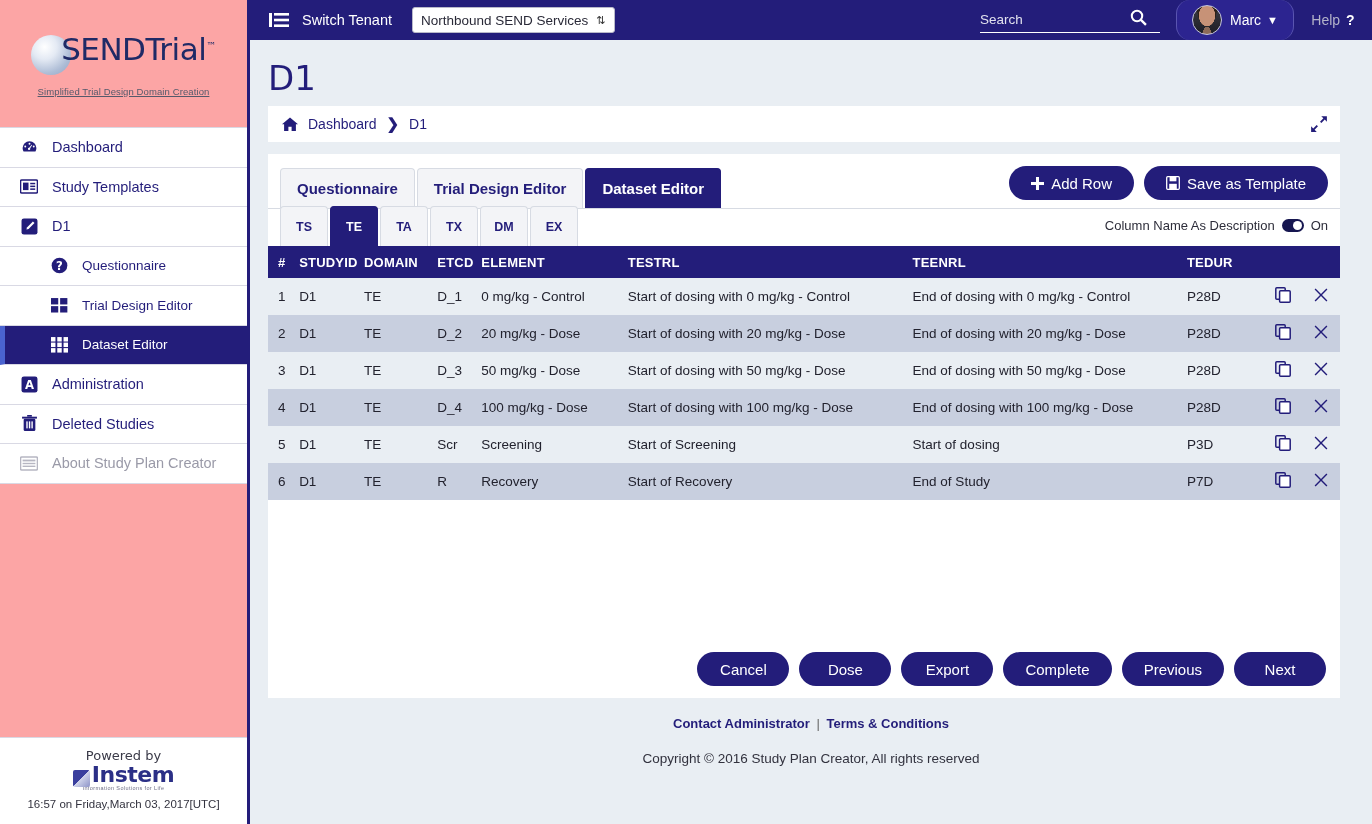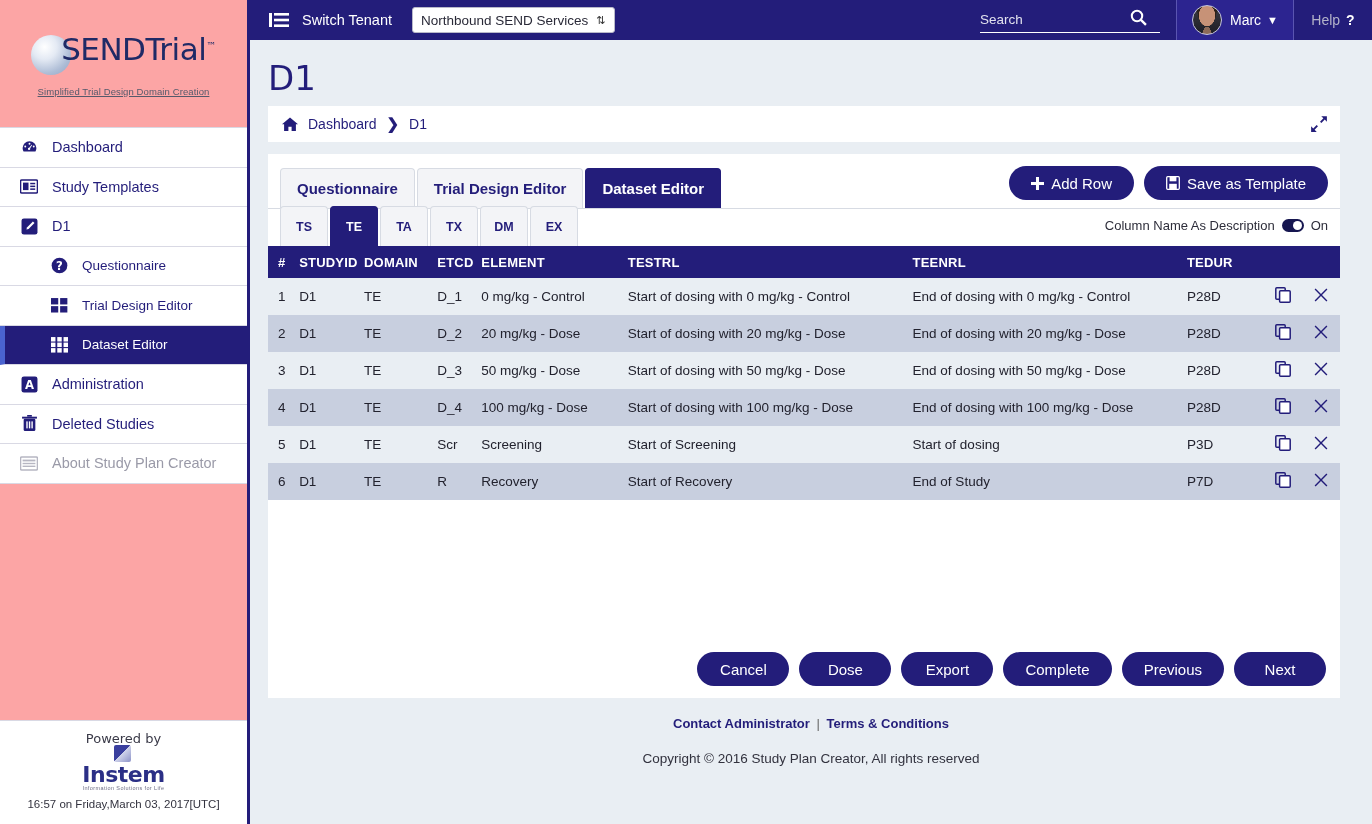--- a/index.html
+++ b/index.html
@@ -54,21 +54,21 @@
     margin-right: 12px; flex: none;
   }
   .nav-ico svg { display: block; }
 
   .side-footer {
     position: absolute; bottom: 0; left: 0; right: 0;
     padding: 10px 0 14px; text-align: center;
     border-top: 1px solid #d9d9e4; background: #fff;
   }
   .pwr { font-size: 13px; color: #3a3a48; font-family: "DejaVu Sans", sans-serif; }
-  .instem-row { display: flex; align-items: center; justify-content: center; margin-top: -1px; flex-direction: column; }
+  .instem-row { display: flex; align-items: flex-end; justify-content: center; margin-top: -1px; }
   .instem-cube {
     width: 17px; height: 17px; margin-right: 2px;
     background: linear-gradient(135deg, #3a3f9e 0%, #3a3f9e 48%, #cfd3ea 50%, #8d93c8 100%);
     transform: rotate(0deg); border-radius: 2px;
   }
   .instem-name { font-size: 22px; font-weight: bold; color: #2b2f86; font-family: "DejaVu Sans", sans-serif; letter-spacing: -0.5px; }
   .instem-tag { font-size: 5.5px; color: #6f6f86; letter-spacing: 0.4px; margin-top: -2px; }
   .side-time { font-size: 11.5px; color: #33333f; margin-top: 7px; }
 
   
@@ -96,21 +96,21 @@
   }
   .search-wrap input {
     background: transparent; border: none; outline: none;
     color: #fff; font-size: 13.5px; width: 150px;
     font-family: "Liberation Sans", sans-serif;
   }
   .search-wrap input::placeholder { color: #e2e2ee; }
   .user-block {
     height: 40px; width: 118px; background: #2c2490;
     border-left: 1px solid #5a55b0; border-right: 1px solid #5a55b0;
-    display: flex; align-items: center; justify-content: center; cursor: pointer;
+    display: flex; align-items: center; justify-content: center; cursor: pointer; border-radius: 14px;
   }
   .avatar {
     width: 30px; height: 30px; border-radius: 50%; margin-right: 8px;
     background:
       radial-gradient(ellipse at 50% 118%, #8d6a58 0%, #8d6a58 26%, transparent 27%),
       radial-gradient(ellipse at 50% 34%, #c79277 0%, #c79277 40%, transparent 42%),
       radial-gradient(ellipse at 50% 12%, #2c2118 0%, #2c2118 48%, transparent 50%),
       linear-gradient(#3b3b44, #1d1d24);
     border: 1px solid #c6c6dd;
   }

